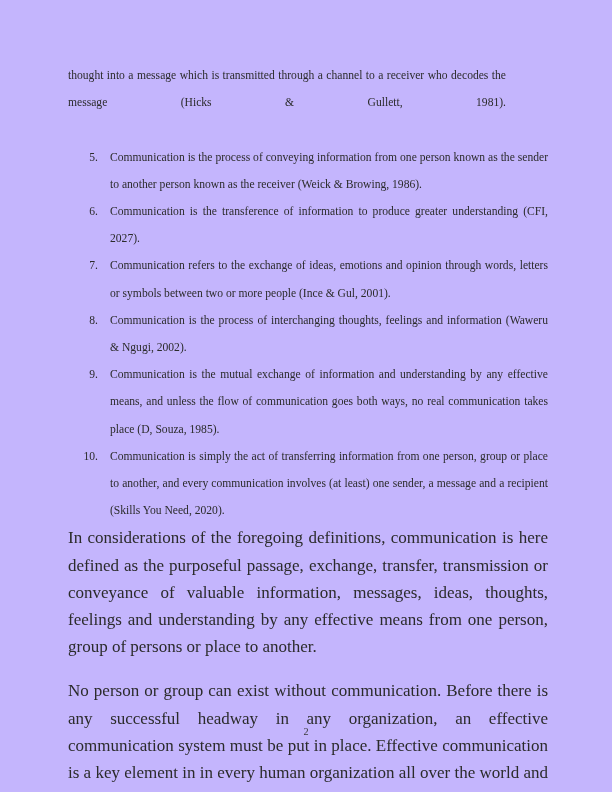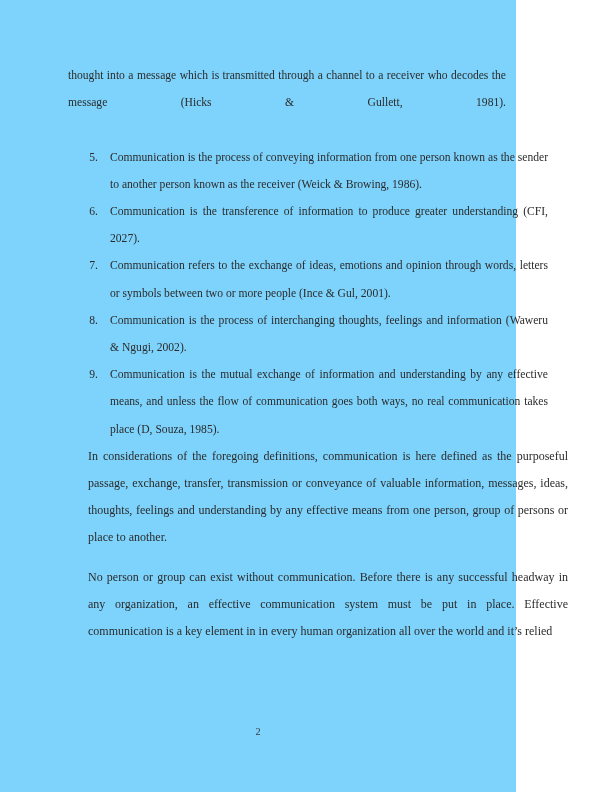--- a/index.html
+++ b/index.html
@@ -10,23 +10,23 @@
     width: 612px;
     height: 792px;
     background: #ffffff;
     font-family: "Liberation Serif", "DejaVu Serif", serif;
     color: #2b2b2b;
     overflow: hidden;
   }
 
   .page {
     position: relative;
-    width: 516px;
+    width: 612px;
     height: 792px;
-    background: #7dd3fc;
+    background: #c4b5fd;
     box-sizing: border-box;
   }
 
   .content {
     position: absolute;
     left: 68px;
     top: 62px;
     width: 480px;
   }
 
@@ -83,27 +83,26 @@
     content: "";
     display: inline-block;
     width: 100%;
   }
 
   .closing {
     margin-top: 0;
   }
 
   .blockpara {
-    font-size: 12px;
+    font-size: 17px;
     line-height: 27.2px;
     text-align: justify;
     text-justify: inter-word;
     color: #2b2b2b;
     width: 480px;
-    margin-left: 20px;
   }
 
   .pagenum {
     position: absolute;
     left: 0;
     right: 0;
     top: 726px;
     text-align: center;
     font-size: 10.2px;
     color: #3a3a3a;
@@ -139,20 +138,24 @@
       <li>
         <span class="num">8.</span>
         <span class="body">Communication is the process of interchanging thoughts, feelings and information (Waweru &amp; Ngugi, 2002).</span>
       </li>
 
       <li>
         <span class="num">9.</span>
         <span class="body">Communication is the mutual exchange of information and understanding by any effective means, and unless the flow of communication goes both ways, no real communication takes place (D, Souza, 1985).</span>
       </li>
 
+      <li>
+        <span class="num">10.</span>
+        <span class="body">Communication is simply the act of transferring information from one person, group or place to another, and every communication involves (at least) one sender, a message and a recipient (Skills You Need, 2020).</span>
+      </li>
 
     </ol>
 
     <p class="blockpara closing">In considerations of the foregoing definitions, communication is here defined as the purposeful passage, exchange, transfer, transmission or conveyance of valuable information, messages, ideas, thoughts, feelings and understanding by any effective means from one person, group of persons or place to another.</p>
 
     <p class="blockpara">No person or group can exist without communication. Before there is any successful headway in any organization, an effective communication system must be put in place. Effective communication is a key element in in every human organization all over the world and it’s relied</p>
 
   </div>
 
   <div class="pagenum">2</div>

